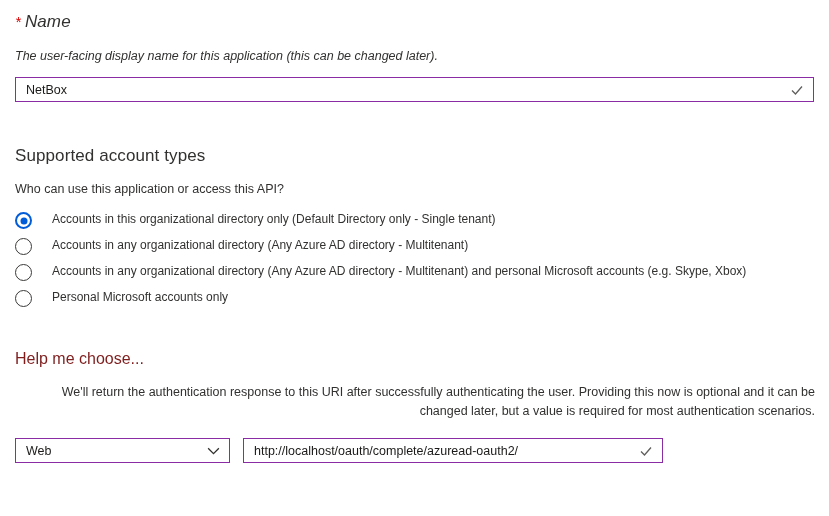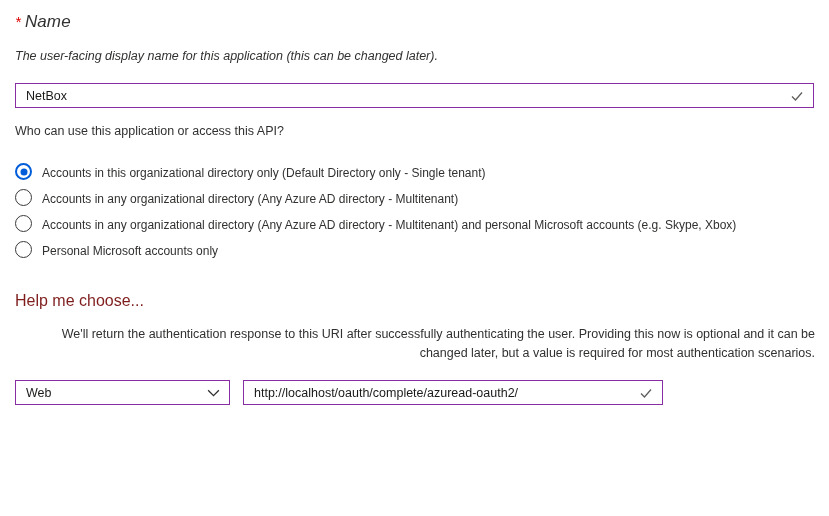--- a/index.html
+++ b/index.html
@@ -27,21 +27,21 @@
     font-size: 12.5px;
     color: #323130;
     line-height: 19px;
     max-width: 800px;
   }
 
   
   .name-heading { padding-top: 12px; font-style: italic; }
   .name-desc { margin-top: 15px; font-style: italic; }
   .name-input-wrap {
-    margin-top: 17px;
+    margin-top: 11px;
     position: relative;
     width: 799px;
     height: 25px;
   }
   .text-input {
     width: 100%;
     height: 100%;
     border: 1.5px solid #8a2da5;
     background: #fff;
     font-family: "Liberation Sans", sans-serif;
@@ -59,23 +59,24 @@
     height: 16px;
     pointer-events: none;
   }
 
   
   .sat-heading { margin-top: 44px; }
   .sat-question { margin-top: 14px; }
   .radio-group { margin-top: 13px; }
   .radio-row {
     display: flex;
-    align-items: flex-end;
+    align-items: flex-start;
     height: 26px;
     cursor: pointer;
+    gap: 10px;
   }
   .radio-circle {
     flex: 0 0 auto;
     width: 17px;
     height: 17px;
     border-radius: 50%;
     border: 1px solid #3b3a39;
     background: #fff;
     position: relative;
   }
@@ -156,20 +157,21 @@
   <div class="name-input-wrap">
     <input class="text-input" type="text" value="NetBox" style="">
     <span class="input-check">
       <svg width="16" height="16" viewBox="0 0 16 16">
           <polyline points="3,8.5 6.5,12 13,4.5" fill="none" stroke="#605e5c" stroke-width="1.3"></polyline>
         </svg>
     </span>
   </div>
 
   
+  <div class="section-heading sat-heading">Supported account types</div>
   <div class="desc-text sat-question">Who can use this application or access this API?</div>
 
   <div class="radio-group">
     <div class="radio-row">
       <span class="radio-circle selected"></span>
       <span class="radio-label">Accounts in this organizational directory only (Default Directory only - Single tenant)</span>
     </div>
     <div class="radio-row">
       <span class="radio-circle"></span>
       <span class="radio-label">Accounts in any organizational directory (Any Azure AD directory - Multitenant)</span>

